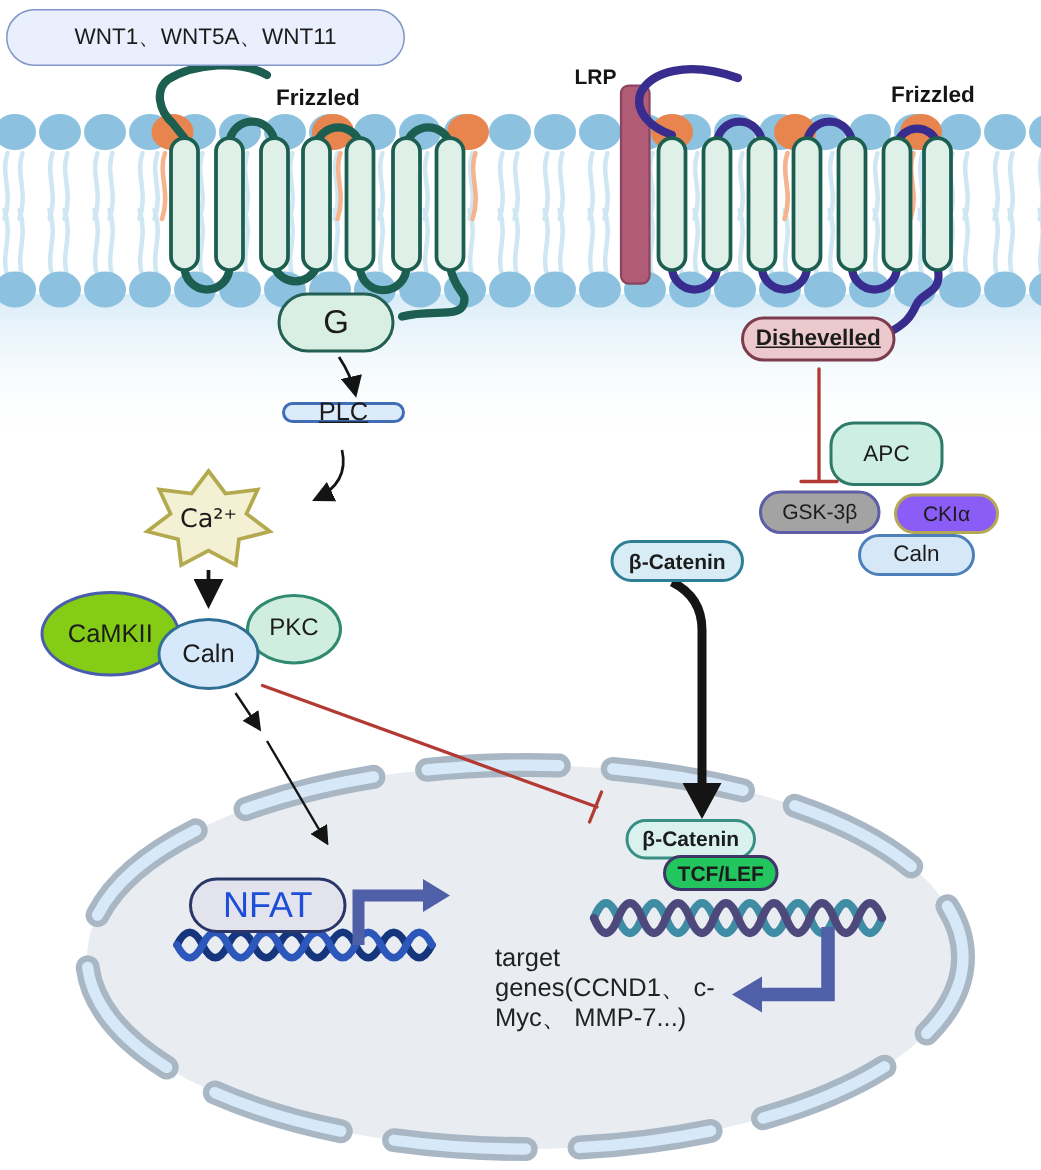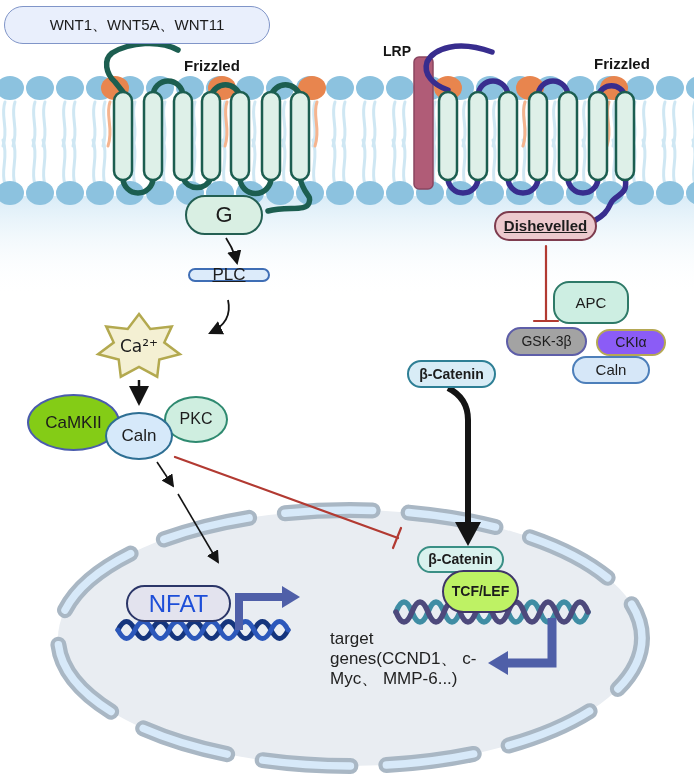--- a/index.html
+++ b/index.html
@@ -22,21 +22,21 @@
   .camkii{left:27px;top:394px;width:93px;height:57px;background:#84cc16;border:2px solid #4a5cad;border-radius:50%;font-size:17px;}
   .pkc{left:164px;top:396px;width:64px;height:47px;background:#cfeee0;border:2px solid #2f8a70;border-radius:50%;font-size:16px;}
   .caln{left:105px;top:412px;width:68px;height:48px;background:#d6e9fa;border:2px solid #2e6f93;border-radius:50%;font-size:17px;}
   .dsh{left:494px;top:211px;width:103px;height:30px;background:#ecc9cd;border:2px solid #7d3c4e;font-size:15px;font-weight:600;text-decoration:underline;}
   .apc{left:553px;top:281px;width:76px;height:43px;background:#cdeee2;border:2px solid #2e7a68;border-radius:16px;font-size:15px;}
   .gsk{left:506px;top:327px;width:81px;height:29px;background:#a3a3a3;border:2px solid #5e5ea8;font-size:14px;}
   .cki{left:596px;top:329px;width:70px;height:27px;background:#8b5cf6;border:2px solid #b5a855;font-size:14px;}
   .axin{left:572px;top:356px;width:78px;height:28px;background:#d6e7f8;border:2px solid #4d7fba;font-size:15px;}
   .bcat-out{left:407px;top:360px;width:89px;height:28px;background:#d8ecf6;border:2px solid #2e7f95;font-size:14px;font-weight:600;}
   .bcat-in{left:417px;top:546px;width:87px;height:27px;background:#d9f2ee;border:2px solid #3a8f85;font-size:14px;font-weight:600;}
-  .tcf{left:442px;top:570px;width:77px;height:43px;background:#bef264;border:2px solid #3f3668;font-size:14px;font-weight:600;}
+  .tcf{left:442px;top:570px;width:77px;height:24px;background:#22c55e;border:2px solid #3f3668;font-size:14px;font-weight:600;}
   .nfat{left:126px;top:585px;width:105px;height:37px;background:#e3e3ee;border:2.5px solid #2b3668;font-size:24px;border-radius:19px;color:#1d4ed8;}
   .tgt{left:330px;top:629px;width:200px;font-size:17px;line-height:1.18;white-space:pre-line;
        justify-content:flex-start;text-align:left;color:#222222;display:block;}
 </style>
 </head>
 <body>
 
 <div id="stage">
 
 <svg id="diagram" width="694" height="780" viewBox="0 0 694 780">
@@ -319,15 +319,15 @@
 <div class="node apc">APC</div>
 <div class="node pill gsk">GSK-3β</div>
 <div class="node pill cki">CKIα</div>
 <div class="node pill axin">Caln</div>
 <div class="node pill bcat-out">β-Catenin</div>
 <div class="node pill bcat-in">β-Catenin</div>
 <div class="node pill tcf">TCF/LEF</div>
 <div class="node nfat">NFAT</div>
 <div class="node tgt">target
 genes(CCND1、 c-
-Myc、 MMP-6...)</div>
+Myc、 MMP-7...)</div>
 
 </div>
 
 </body></html>

